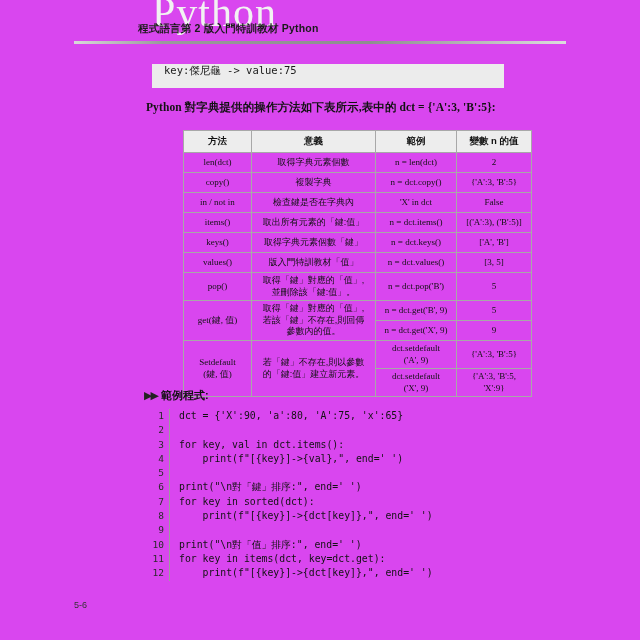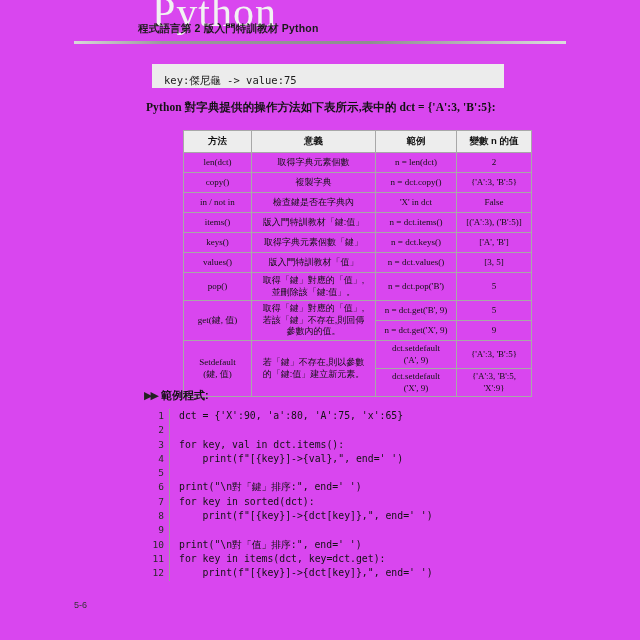--- a/index.html
+++ b/index.html
@@ -65,21 +65,21 @@
 
   
   .outbox {
     position: absolute;
     left: 152px;
     top: 64px;
     width: 352px;
     height: 24px;
     background: #ececec;
     display: flex;
-    align-items: flex-end;
+    align-items: flex-start;
   }
   .outbox-text {
     padding-left: 12px;
     font-family: "DejaVu Sans Mono", monospace;
     font-size: 10.5px;
     color: #1b1b1b;
     white-space: pre;
   }
 
   
@@ -252,21 +252,21 @@
           <td>{'A':3, 'B':5}</td>
         </tr>
         <tr>
           <td>in / not in</td>
           <td class="cell-cjk">檢查鍵是否在字典內</td>
           <td>'X' in dct</td>
           <td>False</td>
         </tr>
         <tr>
           <td>items()</td>
-          <td class="cell-cjk">版入門特訓教材「鍵:值」</td>
+          <td class="cell-cjk">取出所有元素的「鍵:值」</td>
           <td>n = dct.items()</td>
           <td>[('A':3), ('B':5)]</td>
         </tr>
         <tr>
           <td>keys()</td>
           <td class="cell-cjk">取得字典元素個數「鍵」</td>
           <td>n = dct.keys()</td>
           <td>['A', 'B']</td>
         </tr>
         <tr>

